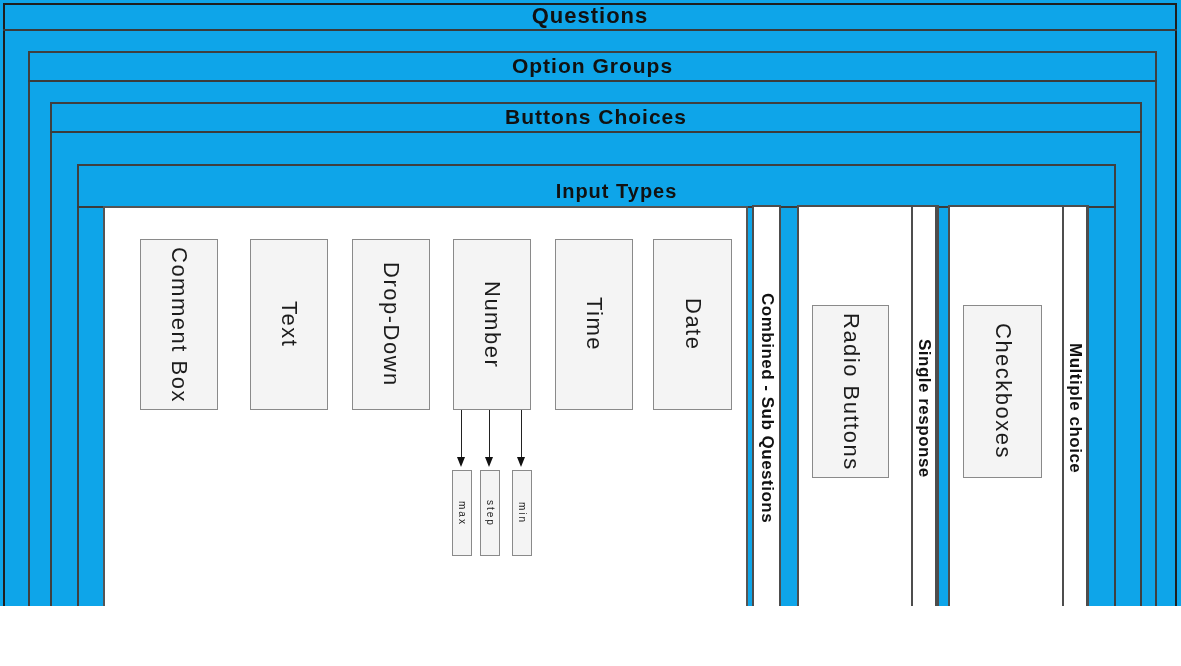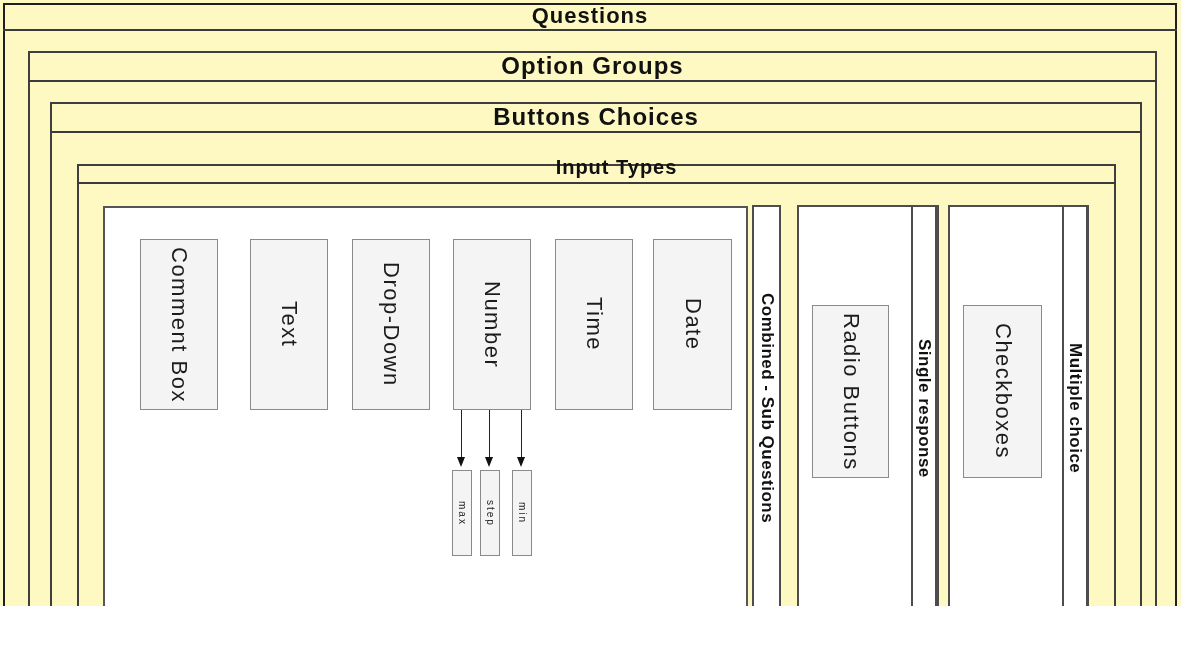--- a/index.html
+++ b/index.html
@@ -1,34 +1,34 @@
 <!DOCTYPE html>
 <html><head>
 <meta charset="utf-8">
 <style>
   html,body{margin:0;padding:0;background:#ffffff;}
   body{font-family:"Liberation Sans","DejaVu Sans",sans-serif;color:#111;}
-  #canvas{position:relative;width:1181px;height:606px;background:#fef9c3;overflow:hidden;text-decoration:underline;}
+  #canvas{position:relative;width:1181px;height:606px;background:#0ea5e9;overflow:hidden;text-decoration:underline;}
   .abs{position:absolute;box-sizing:border-box;}
   .box{border:2px solid #3f3f3f;background:transparent;}
   .box.outer{border-color:#1f1f1f;}
   .hdr{display:flex;align-items:center;justify-content:center;font-weight:bold;
        border-bottom:2px solid #3b3b3b;background:transparent;letter-spacing:1px;}
   .panel{border:2px solid #555;background:#fff;}
   .shaded{background:#f4f4f4;border:1.5px solid #8a8a8a;display:flex;align-items:center;justify-content:center;}
   .strip{border:2px solid #4d4d4d;background:#fff;display:flex;align-items:center;justify-content:center;}
   .group{border:2px solid #4d4d4d;background:#fff;}
   .vtext{writing-mode:vertical-rl;text-orientation:mixed;white-space:nowrap;}
   .typelabel{font-size:22px;letter-spacing:1.5px;color:#1c1c1c;}
   .striplabel{font-size:17px;font-weight:bold;letter-spacing:0.5px;color:#111;}
   .paramlabel{font-size:10px;letter-spacing:2px;color:#222;}
   .arrow-line{border-left:1.5px solid #222;width:0;}
   .arrow-head{width:0;height:0;border-left:4.5px solid transparent;border-right:4.5px solid transparent;border-top:10px solid #111;}
   .h-questions{font-size:22px;}
-  .h-mid{font-size:24px;}
+  .h-mid{font-size:21px;}
   .h-it{font-size:20px;}
 </style>
 </head>
 <body>
 
 <div id="canvas">
 
   <div class="abs box outer" style="left:3px;top:3px;width:1174px;height:658px;"></div>
   <div class="abs hdr h-questions" style="left:3px;top:3px;width:1174px;height:28px;">
     <span>Questions</span>
@@ -38,21 +38,21 @@
   <div class="abs hdr h-mid" style="left:28px;top:51px;width:1129px;height:31px;">
     <span>Option Groups</span>
   </div>
 
   <div class="abs box" style="left:50px;top:102px;width:1092px;height:538px;"></div>
   <div class="abs hdr h-mid" style="left:50px;top:102px;width:1092px;height:31px;">
     <span>Buttons Choices</span>
   </div>
 
   <div class="abs box" style="left:77px;top:164px;width:1039px;height:461px;"></div>
-  <div class="abs hdr h-it" style="left:77px;top:152px;width:1039px;height:32px;padding-left:40px;">
+  <div class="abs hdr h-it" style="left:77px;top:176px;width:1039px;height:32px;padding-left:40px;">
     <span>Input Types</span>
   </div>
 
   <div class="abs panel" style="left:103px;top:206px;width:645px;height:405px;"></div>
 
   <div class="abs shaded" style="left:140px;top:239px;width:78px;height:171px;">
     <span class="vtext typelabel">Comment Box</span>
   </div>
   <div class="abs shaded" style="left:250px;top:239px;width:78px;height:171px;">
     <span class="vtext typelabel">Text</span>

